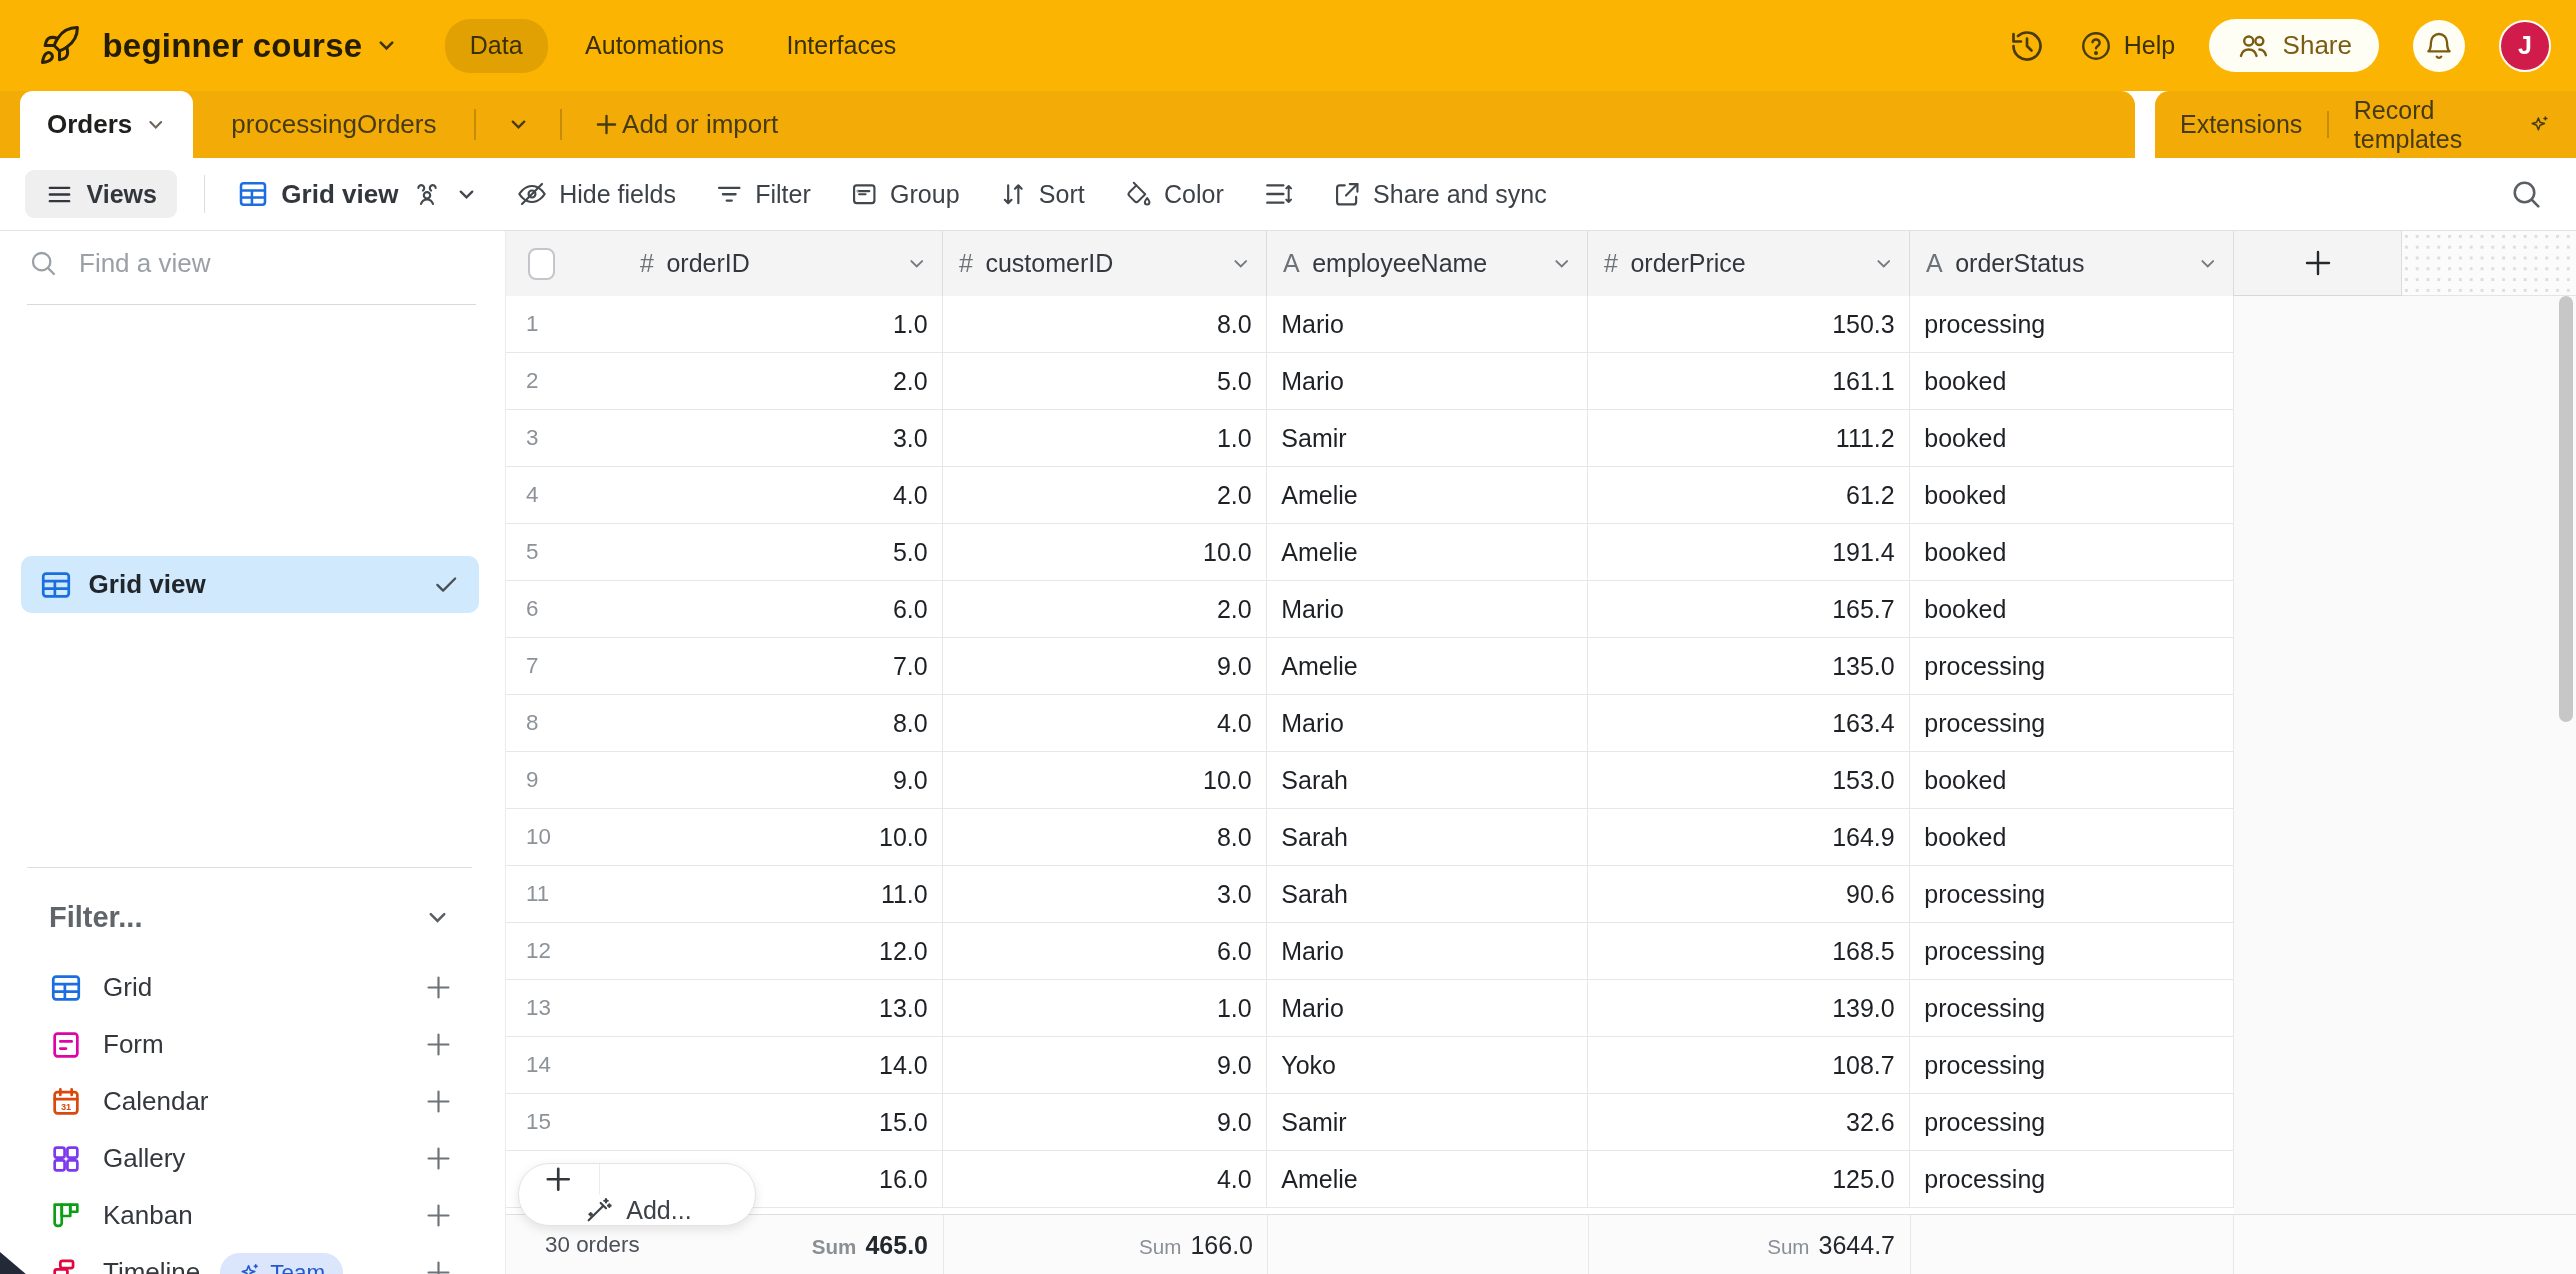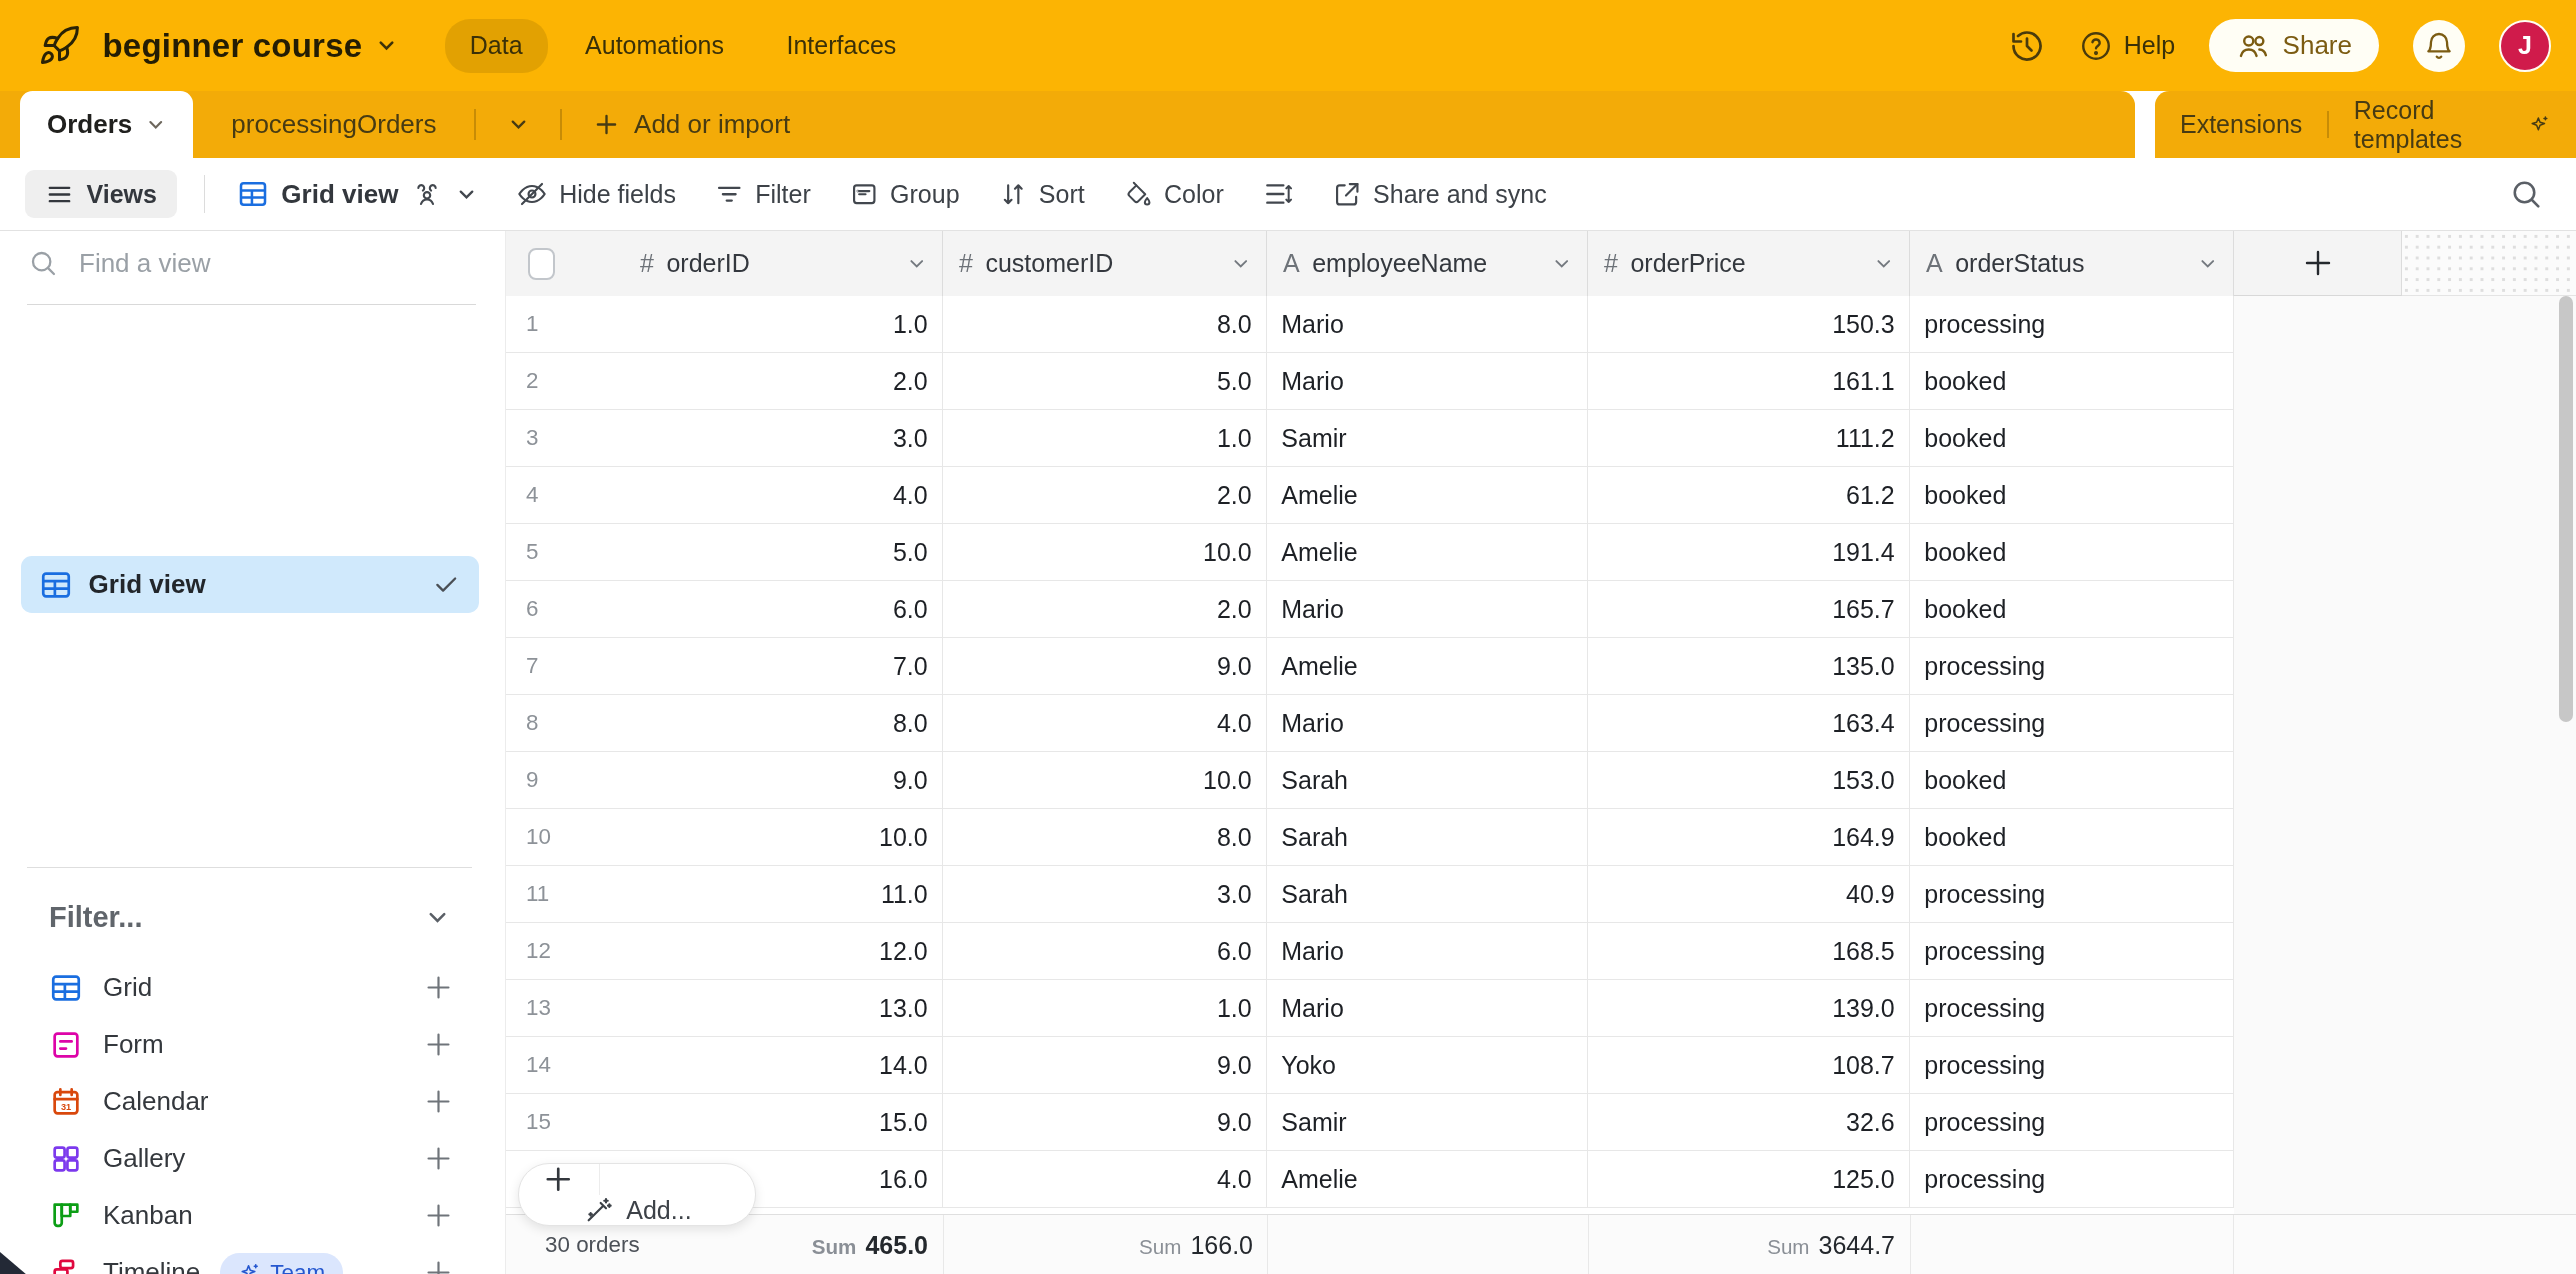--- a/index.html
+++ b/index.html
@@ -22,21 +22,21 @@
   .avatar { width:52px; height:52px; border-radius:50%; display:flex; align-items:center; justify-content:center; color:#fff; font-size:25px; font-weight:bold; border:2.7px solid #fffdf2; }
 
   
   .tabbar { position:absolute; left:0; top:91px; width:2576px; height:67px; }
   .tabstrip { position:absolute; left:0; top:0; width:2135px; height:67px; background:#f3ab08; border-top-right-radius:14.3px; display:flex; align-items:stretch; }
   .tab-active { margin-left:20px; background:#fff; border-radius:12.5px 12.5px 0 0; display:flex; align-items:center; gap:12.5px; padding:0 27px; font-size:26px; font-weight:bold; color:#20201e; }
   .tab-active .chev { color:#6d675d; }
   .tab-inactive { display:flex; align-items:center; padding:0 38px; font-size:26px; color:#473b13; }
   .tab-divider { width:1.8px; height:30.5px; background:rgba(0,0,0,0.18); align-self:center; }
   .tab-chev-btn { display:flex; align-items:center; padding:0 30.5px; color:#473b13; }
-  .add-import { display:flex; align-items:center; gap:15px; padding:0 32px; font-size:26px; color:#473b13; }
+  .add-import { display:flex; align-items:center; gap:3px; padding:0 32px; font-size:26px; color:#473b13; }
   .tabbar-right { position:absolute; right:0; top:0; width:2214px; left:2155px; width:421px; height:67px; background:#f3ab08; border-top-left-radius:14.3px; display:flex; align-items:center; justify-content:center; gap:0; }
   .tabbar-right .lbl { font-size:25px; color:#473b13; padding:0 25px; display:flex; align-items:center; gap:10.8px; }
   .tabbar-right .tab-divider { height:27px; }
 
   
   .toolbar { position:absolute; left:0; top:158px; width:2576px; height:73px; background:#fff; border-bottom:0.9px solid #e2e2e2; display:flex; align-items:center; }
   .views-btn { margin-left:25px; display:flex; align-items:center; gap:12.5px; background:#efefef; border-radius:9px; height:48px; padding:0 20px; font-size:25px; font-weight:bold; color:#33373d; }
   .tb-divider { width:0.9px; height:38px; background:#dcdcdc; margin:0 23px 0 27px; }
   .gridview-btn { display:flex; align-items:center; gap:12.5px; font-size:26px; font-weight:bold; color:#33373d; padding:0 9px; }
   .tb-item { display:flex; align-items:center; gap:10.8px; font-size:25px; color:#3d4248; padding:0 9px; margin-left:20px; }
@@ -658,21 +658,21 @@
           <span class="rownum">11</span>
           <span class="rowval">11.0</span>
         </div>
         <div class="gcell num" style="width:324px">
           <span>3.0</span>
         </div>
         <div class="gcell txt" style="width:321px">
           <span>Sarah</span>
         </div>
         <div class="gcell num" style="width:322px">
-          <span>40.9</span>
+          <span>90.6</span>
         </div>
         <div class="gcell txt" style="width:324px">
           <span>processing</span>
         </div>
       </div>
       <div class="grow">
         <div class="gcell first" style="width:437px">
           <span class="rownum">12</span>
           <span class="rowval">12.0</span>
         </div>

